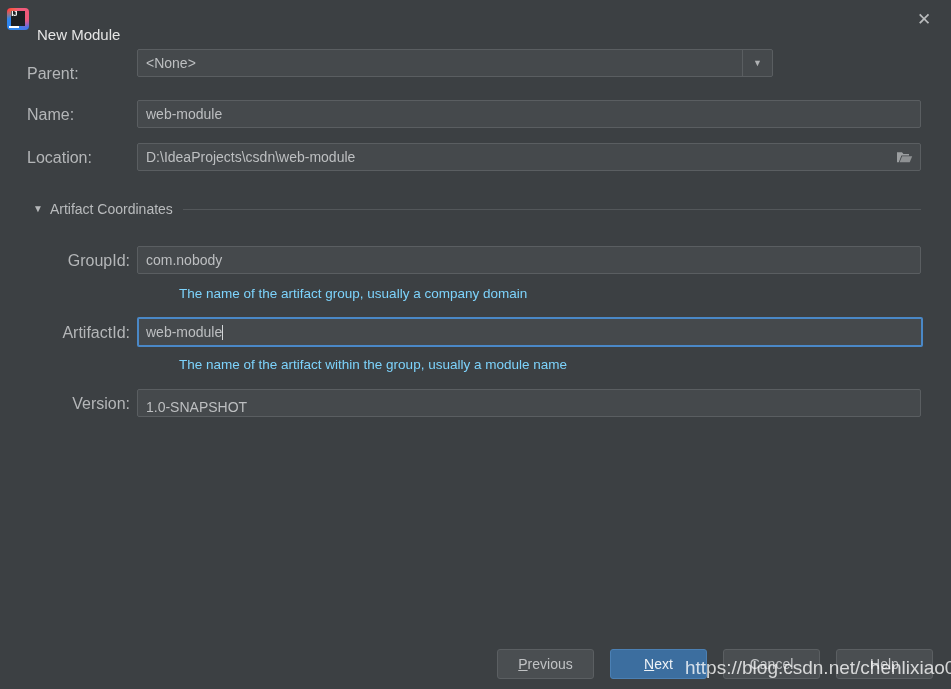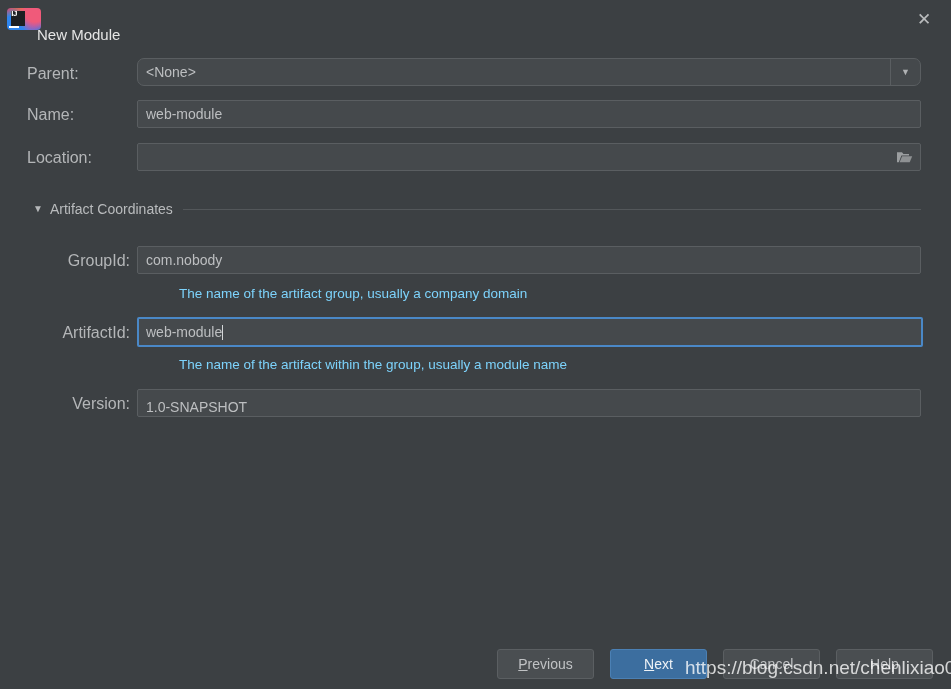--- a/index.html
+++ b/index.html
@@ -16,21 +16,21 @@
     -webkit-font-smoothing: antialiased;
   }
 
   
   #titlebar {
     position: absolute; left: 0; top: 0; width: 951px; height: 38px;
     display: flex; align-items: center;
   }
   #app-icon {
     position: absolute; left: 7px; top: 8px;
-    width: 34px; height: 22px; border-radius: 4px;
+    width: 22px; height: 22px; border-radius: 4px;
     background:
       radial-gradient(circle at 82% 18%, #f05a7a 0%, #f05a7a 30%, rgba(240,90,122,0) 62%),
       radial-gradient(circle at 18% 86%, #2e86f0 0%, #2e86f0 32%, rgba(46,134,240,0) 64%),
       linear-gradient(135deg, #fe315d 0%, #f97a0f 28%, #b24ad8 62%, #1f7ff0 100%);
     overflow: hidden;
   }
   #app-icon .inner {
     position: absolute; left: 4px; top: 3px; width: 14px; height: 15px;
     background: #1d1f22;
   }
@@ -168,32 +168,33 @@
   <div id="app-icon">
     <div class="inner"></div>
     <div class="ij">IJ</div>
     <div class="bar"></div>
   </div>
   <div id="window-title">New Module</div>
   <div id="close-button">✕</div>
 </div>
 
 <div class="flabel left" style="top:65px;">Parent:</div>
-<div class="field" style="left:137px; top:58px; width:784px;border-radius:7px;">
+<div class="field" style="left:137px; top:49px; width:636px;">
   <span class="val">&lt;None&gt;</span>
   <span class="combo-arrow">▼</span>
 </div>
 
 <div class="flabel left" style="top:106px;">Name:</div>
 <div class="field" style="left:137px; top:100px; width:784px;">
   <span class="val">web-module</span>
 </div>
 
 <div class="flabel left" style="top:149px;">Location:</div>
 <div class="field" style="left:137px; top:143px; width:784px;">
+  <span class="val">D:\IdeaProjects\csdn\web-module</span>
   <span class="browse-btn">
     <svg width="17" height="14" viewBox="0 0 17 14" aria-hidden="true">
       <path d="M1 12.2 V2.2 h5 l1.4 1.7 H13 v1.6 H5.4 L2.8 12.2 Z" fill="#9b9ea0"></path>
       <path d="M3.6 12.2 L6.1 6.2 H16.2 L13.7 12.2 Z" fill="#8e9193"></path>
     </svg>
   </span>
 </div>
 
 <div id="section-header">
   <span id="section-triangle">▼</span>

